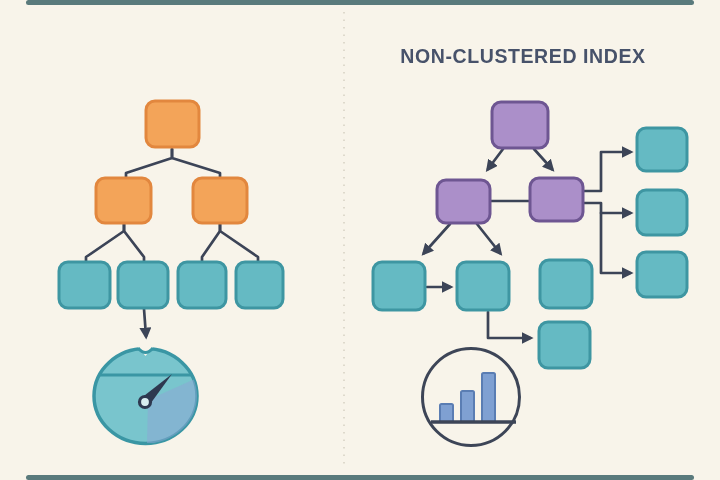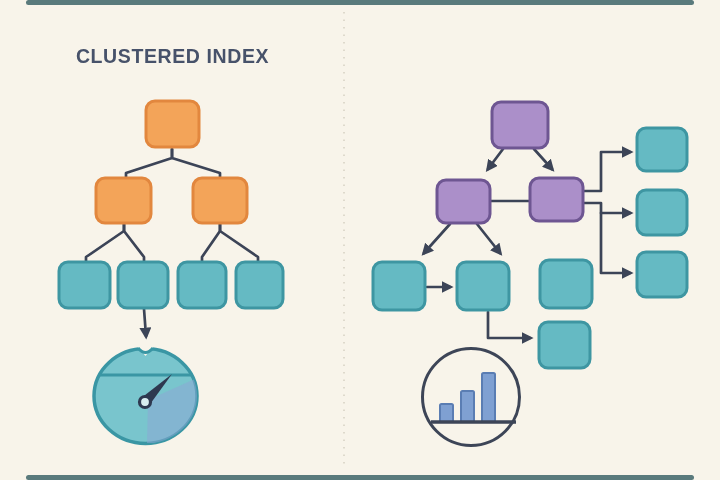--- a/index.html
+++ b/index.html
@@ -24,21 +24,21 @@
   svg{position:absolute;left:0;top:0;}
 </style>
 </head>
 <body>
 
 <div class="stage">
 
   <div class="edge-stripe top"></div>
   <div class="edge-stripe bottom"></div>
 
-  <div class="panel-title left">CLUSTERED INDEX</div>
+  <div class="panel-title right">NON-CLUSTERED INDEX</div>
 
   <svg width="720" height="480" viewBox="0 0 720 480">
     <defs>
       <marker id="arrowhead" viewBox="0 0 10 10" markerWidth="12" markerHeight="12" refX="7" refY="5" orient="auto" markerUnits="userSpaceOnUse">
         <path d="M0,0 L10,5 L0,10 Z" fill="#3c4457"></path>
       </marker>
       <clipPath id="gaugeClip">
         <ellipse cx="145.5" cy="396" rx="51.5" ry="47.5"></ellipse>
       </clipPath>
     </defs>

